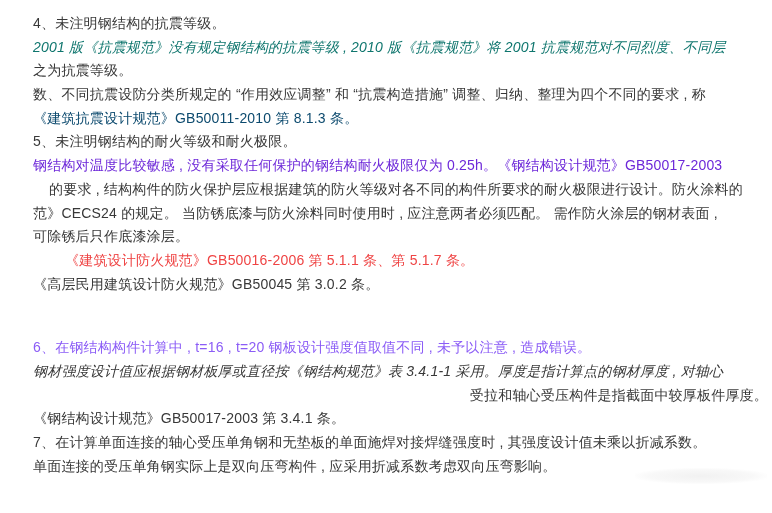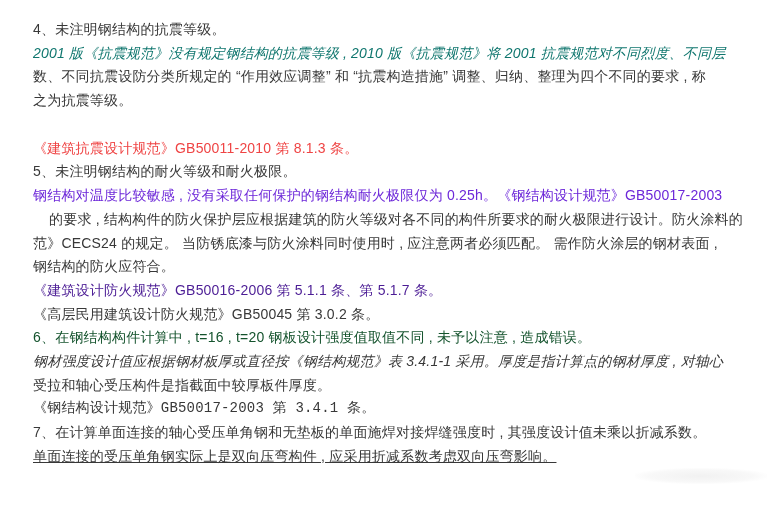--- a/index.html
+++ b/index.html
@@ -13,21 +13,21 @@
     overflow: hidden;
     position: relative;
     font-family: "Liberation Sans", "DejaVu Sans", sans-serif;
   }
   .page {
     position: absolute;
     top: 0;
     left: 0;
     width: 772px;
     height: 513px;
-    padding: 18px 4px 0 33px;
+    padding: 12px 4px 0 33px;
     box-sizing: border-box;
     background: #ffffff;
   }
   .line {
     font-size: 14px;
     line-height: 23.7px;
     height: 23.7px;
     color: #383838;
     white-space: pre;
     letter-spacing: 0.2px;
@@ -42,31 +42,31 @@
     background: radial-gradient(ellipse at center, rgba(120,120,120,0.10) 0%, rgba(120,120,120,0.05) 55%, rgba(120,120,120,0) 75%);
     pointer-events: none;
   }
 </style>
 </head>
 <body style="background: rgb(255, 255, 255);">
 
 <div class="page">
   <div class="line" style="color: rgb(56, 56, 56);">4、未注明钢结构的抗震等级。</div>
   <div class="line" style="color: #0f766e; font-style: italic;">2001 版《抗震规范》没有规定钢结构的抗震等级 , 2010 版《抗震规范》将 2001 抗震规范对不同烈度、不同层</div>
+  <div class="line" style="color: rgb(56, 56, 56);">之为抗震等级。</div>
   <div class="line" style="color: rgb(56, 56, 56);">数、不同抗震设防分类所规定的 “作用效应调整” 和 “抗震构造措施” 调整、归纳、整理为四个不同的要求 , 称</div>
-  <div class="line" style="color: rgb(56, 56, 56);">之为抗震等级。</div>
-  <div class="line" style="color: #ef4444; margin-top: 24px;">《建筑抗震设计规范》GB50011-2010 第 8.1.3 条。</div>
+  <div class="line" style="color: #0c4a6e;">《建筑抗震设计规范》GB50011-2010 第 8.1.3 条。</div>
   <div class="line" style="color: rgb(56, 56, 56);">5、未注明钢结构的耐火等级和耐火极限。</div>
   <div class="line" style="color: #6d28d9;">钢结构对温度比较敏感 , 没有采取任何保护的钢结构耐火极限仅为 0.25h。《钢结构设计规范》GB50017-2003</div>
   <div class="line" style="color: rgb(56, 56, 56); margin-left: 16px;">的要求 , 结构构件的防火保护层应根据建筑的防火等级对各不同的构件所要求的耐火极限进行设计。防火涂料的</div>
   <div class="line" style="color: rgb(56, 56, 56);">范》CECS24 的规定。 当防锈底漆与防火涂料同时使用时 , 应注意两者必须匹配。 需作防火涂层的钢材表面 ,</div>
-  <div class="line" style="color: rgb(56, 56, 56);">钢结构的防火应符合。</div>
-  <div class="line" style="color: #4c1d95;">《建筑设计防火规范》GB50016-2006 第 5.1.1 条、第 5.1.7 条。</div>
+  <div class="line" style="color: rgb(56, 56, 56);">可除锈后只作底漆涂层。</div>
+  <div class="line" style="color: #ef4444; margin-left: 32px;">《建筑设计防火规范》GB50016-2006 第 5.1.1 条、第 5.1.7 条。</div>
   <div class="line" style="color: rgb(56, 56, 56);">《高层民用建筑设计防火规范》GB50045 第 3.0.2 条。</div>
-  <div class="line" style="color: #14532d;">6、在钢结构构件计算中 , t=16 , t=20 钢板设计强度值取值不同 , 未予以注意 , 造成错误。</div>
+  <div class="line" style="color: #8b5cf6; margin-top: 40px;">6、在钢结构构件计算中 , t=16 , t=20 钢板设计强度值取值不同 , 未予以注意 , 造成错误。</div>
   <div class="line" style="color: rgb(56, 56, 56); font-style: italic;">钢材强度设计值应根据钢材板厚或直径按《钢结构规范》表 3.4.1-1 采用。厚度是指计算点的钢材厚度 , 对轴心</div>
-  <div class="line" style="color: rgb(56, 56, 56);">受拉和轴心受压构件是指截面中较厚板件厚度。</div>
-  <div class="line" style="color: rgb(56, 56, 56); font-family: Liberation Mono, monospace;">《钢结构设计规范》GB50017-2003 第 3.4.1 条。</div>
+  <div class="line" style="color: rgb(56, 56, 56); text-align: right;">受拉和轴心受压构件是指截面中较厚板件厚度。</div>
+  <div class="line" style="color: rgb(56, 56, 56);">《钢结构设计规范》GB50017-2003 第 3.4.1 条。</div>
   <div class="line" style="color: rgb(56, 56, 56);">7、在计算单面连接的轴心受压单角钢和无垫板的单面施焊对接焊缝强度时 , 其强度设计值未乘以折减系数。</div>
-  <div class="line" style="color: rgb(56, 56, 56); text-decoration: underline;">单面连接的受压单角钢实际上是双向压弯构件 , 应采用折减系数考虑双向压弯影响。</div>
+  <div class="line" style="color: rgb(56, 56, 56);">单面连接的受压单角钢实际上是双向压弯构件 , 应采用折减系数考虑双向压弯影响。</div>
 </div>
 
 <div class="smudge"></div>
 
 </body></html>

